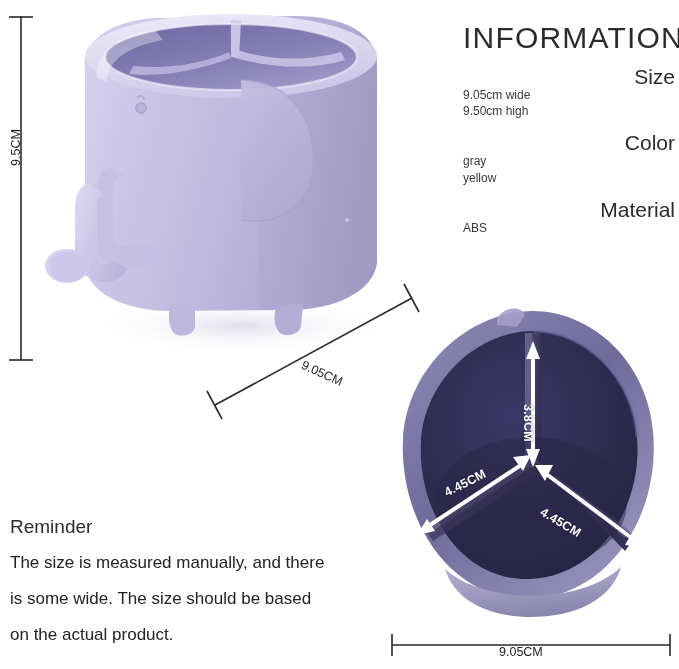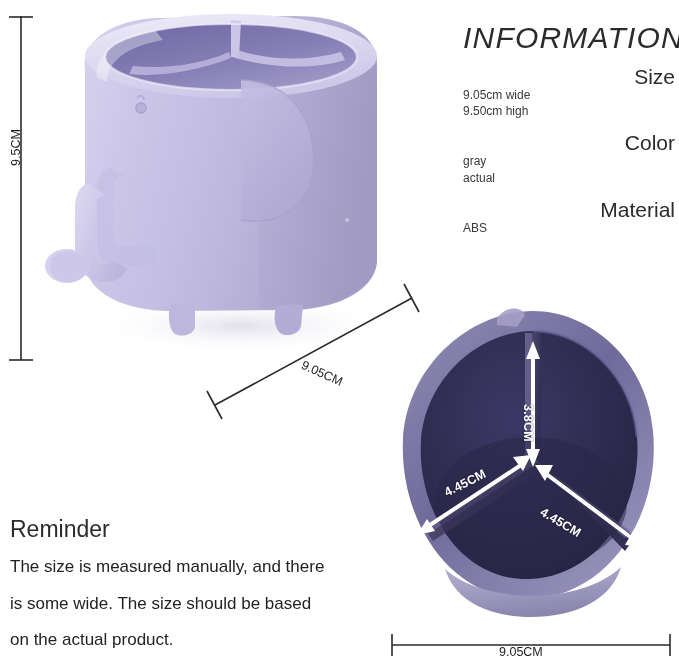--- a/index.html
+++ b/index.html
@@ -4,29 +4,29 @@
 <style>
   html,body{margin:0;padding:0;background:#fff;}
   body{width:679px;height:669px;position:relative;overflow:hidden;
        font-family:"Liberation Sans","DejaVu Sans",sans-serif;color:#231f20;}
 
   .stage{position:absolute;inset:0;background:#ffffff;}
 
   
   .info-panel{position:absolute;left:463px;top:22px;width:212px;}
   .info-title{font-size:30px;letter-spacing:1.2px;color:#2b2b2b;font-weight:400;
-              line-height:1.05;white-space:nowrap;font-style:italic;}
+              line-height:1.05;white-space:nowrap;}
   .info-head{font-size:21px;color:#2b2b2b;font-weight:400;margin-top:11px;line-height:1.1;text-align:right;}
   .info-sub{font-size:12px;color:#3a3a3a;line-height:1.33;}
   .info-sub.tight{line-height:1.18;}
   .gap-s{height:3px;}
 
   
   .reminder{position:absolute;left:10px;top:516px;width:395px;}
-  .rem-title{font-size:23px;color:#2b2b2b;font-weight:400;line-height:1.15;}
+  .rem-title{font-size:19px;color:#2b2b2b;font-weight:400;line-height:1.15;}
   .rem-body{font-size:17px;color:#232323;line-height:1.30;margin-top:14px;}
 
   
   .dimsvg{position:absolute;left:0;top:0;width:679px;height:669px;
           pointer-events:none;overflow:visible;}
   .dimlabel{position:absolute;font-size:12.5px;color:#1d1d1d;white-space:nowrap;}
   .lbl-height{left:9px;top:166px;transform:rotate(-90deg);transform-origin:left top;}
   .lbl-width{left:305px;top:358px;transform:rotate(24.5deg);transform-origin:left top;}
   .lbl-bottom{left:499px;top:645px;}
 
@@ -255,21 +255,21 @@
   <div class="info-panel">
     <div class="info-title">INFORMATION</div>
 
     <div class="info-head">Size</div>
     <div class="info-sub">9.05cm wide</div>
     <div class="info-sub">9.50cm high</div>
 
     <div class="info-head">Color</div>
     <div class="info-sub tight">gray</div>
     <div class="gap-s"></div>
-    <div class="info-sub">actual</div>
+    <div class="info-sub">yellow</div>
 
     <div class="info-head">Material</div>
     <div class="info-sub">ABS</div>
   </div>
 
   <div class="reminder">
     <div class="rem-title">Reminder</div>
     <div class="rem-body">The size is measured manually, and there</div>
     <div class="rem-body">is some wide. The size should be based</div>
     <div class="rem-body">on the actual product.</div>

